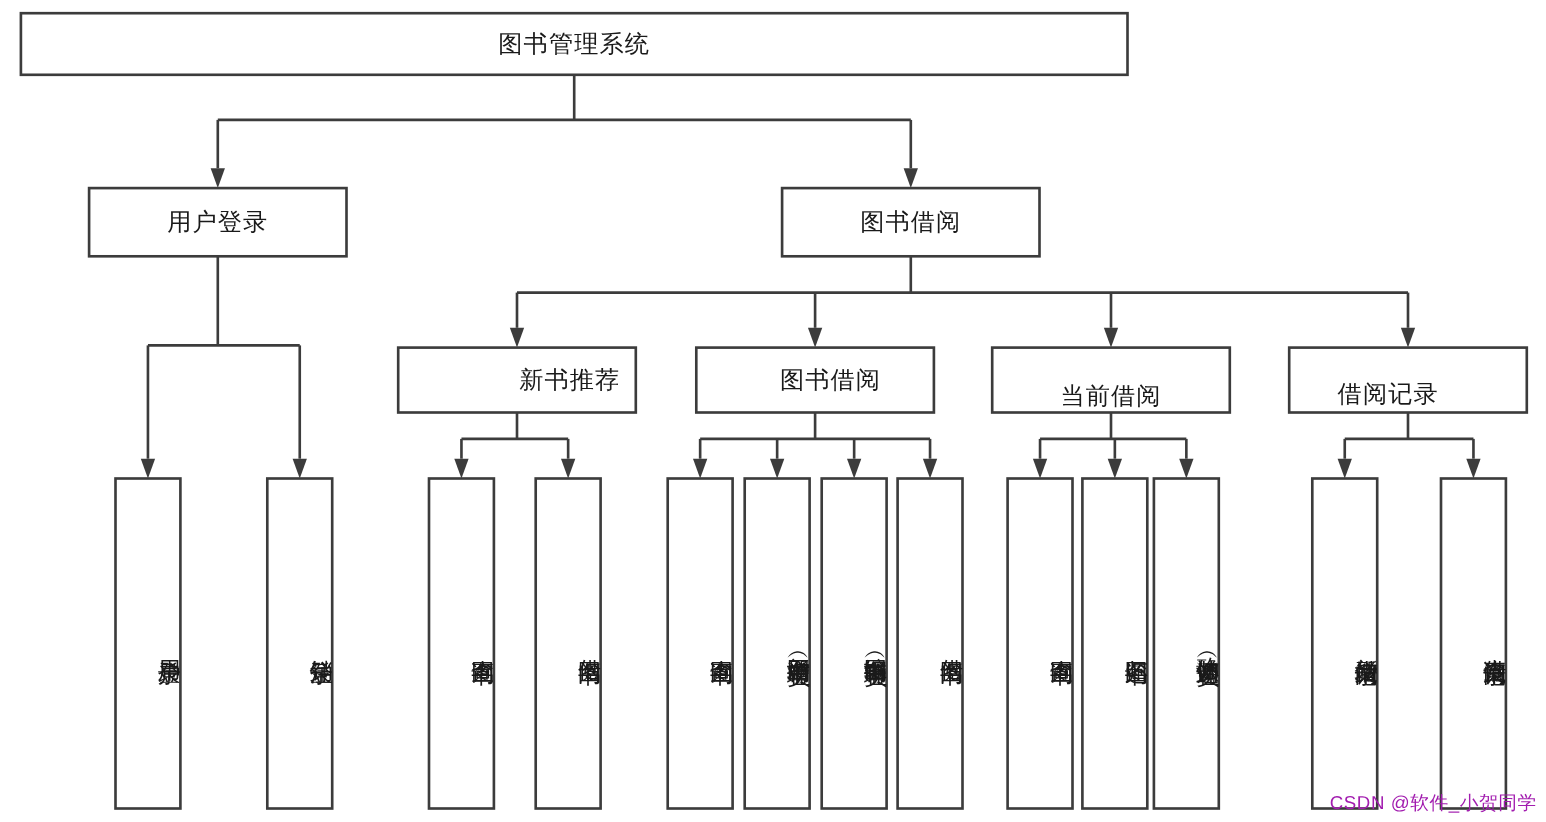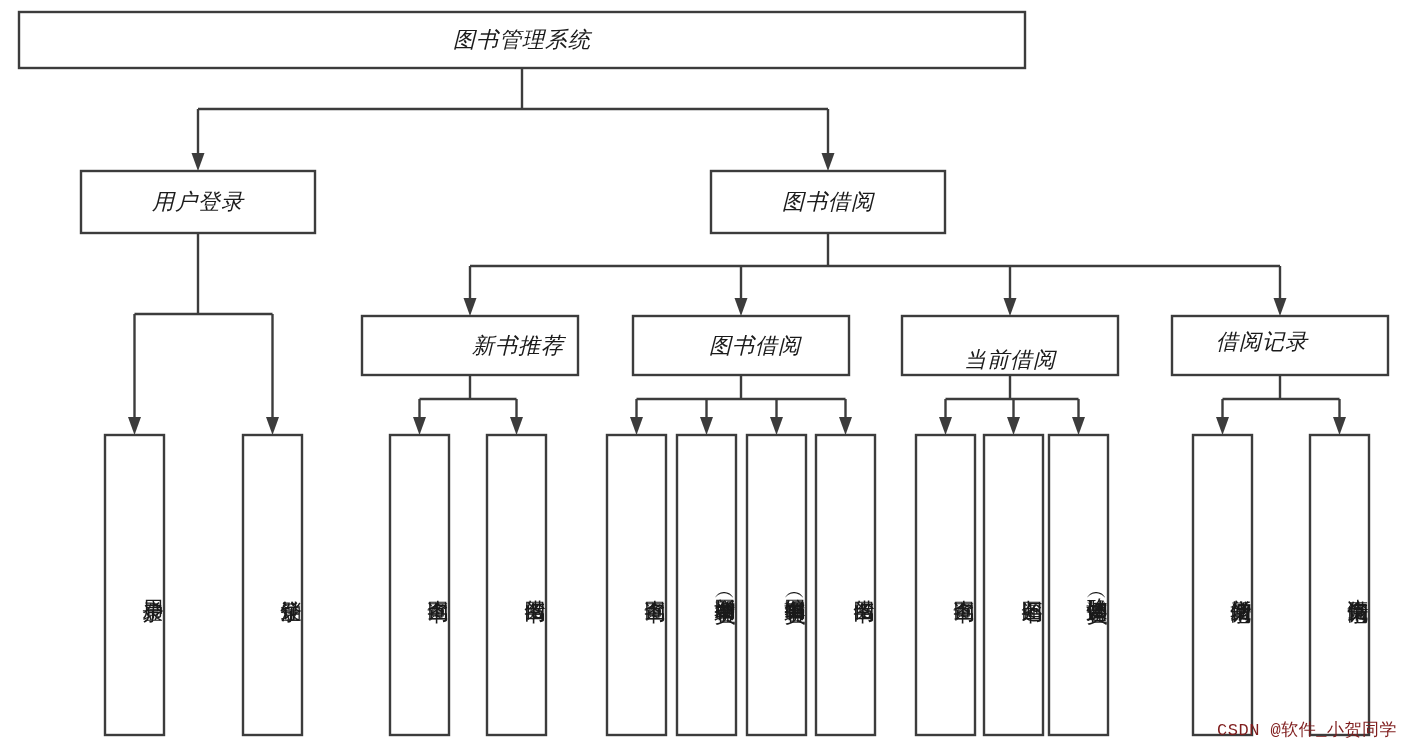--- a/index.html
+++ b/index.html
@@ -59,29 +59,28 @@
   .hlabel-wrap {
     position: absolute;
     display: flex;
     align-items: center;
     justify-content: center;
     font-size: 22px;
     color: #1a1a1a;
     letter-spacing: 1px;
     white-space: nowrap;
     pointer-events: none;
-    font-style: italic;
   }
   .watermark {
     position: absolute;
     right: 8px;
     bottom: 6px;
     font-size: 17px;
-    color: #7f1d1d;
-    font-family: Liberation Mono, monospace;
+    color: #a21caf;
+    font-family: Liberation Sans, sans-serif;
     letter-spacing: 0.5px;
     white-space: nowrap;
     pointer-events: none;
   }
 </style>
 </head>
 <body>
 
 <div id="diagram-root">
 
@@ -164,21 +163,21 @@
       </g>
   </svg>
 
   <div id="label-layer">
       <div class="hlabel-wrap" style="left: 19px; top: 12px; width: 1006px; height: 56px;">图书管理系统</div>
       <div class="hlabel-wrap" style="left: 81px; top: 171px; width: 234px; height: 62px;">用户登录</div>
       <div class="hlabel-wrap" style="left: 711px; top: 171px; width: 234px; height: 62px;">图书借阅</div>
       <div class="hlabel-wrap" style="left: 362px; top: 316px; width: 216px; height: 59px; padding-left: 48px;">新书推荐</div>
       <div class="hlabel-wrap" style="left: 633px; top: 316px; width: 244px; height: 59px;">图书借阅</div>
       <div class="hlabel-wrap" style="left: 902px; top: 316px; width: 216px; height: 59px; margin-top: 14px;">当前借阅</div>
-      <div class="hlabel-wrap" style="left: 1172px; top: 312px; width: 180px; height: 59px;">借阅记录</div>
+      <div class="hlabel-wrap" style="left: 1172px; top: 328px; width: 180px; height: 59px;">借阅记录</div>
       <div class="vlabel-wrap" style="left: 105px; top: 441px; width: 59px; height: 288px;">用户登录</div>
       <div class="vlabel-wrap" style="left: 243px; top: 441px; width: 59px; height: 288px;">注销登录</div>
       <div class="vlabel-wrap" style="left: 390px; top: 441px; width: 59px; height: 288px;">查询图书</div>
       <div class="vlabel-wrap" style="left: 487px; top: 441px; width: 59px; height: 288px;">借阅图书</div>
       <div class="vlabel-wrap" style="left: 607px; top: 441px; width: 59px; height: 288px;">查询图书</div>
       <div class="vlabel-wrap" style="left: 677px; top: 441px; width: 59px; height: 288px;">新增图书（管理员）</div>
       <div class="vlabel-wrap" style="left: 747px; top: 441px; width: 59px; height: 288px;">编辑图书（管理员）</div>
       <div class="vlabel-wrap" style="left: 816px; top: 441px; width: 59px; height: 288px;">借阅图书</div>
       <div class="vlabel-wrap" style="left: 916px; top: 441px; width: 59px; height: 288px;">查询图书</div>
       <div class="vlabel-wrap" style="left: 984px; top: 441px; width: 59px; height: 288px;">归还图书</div>

